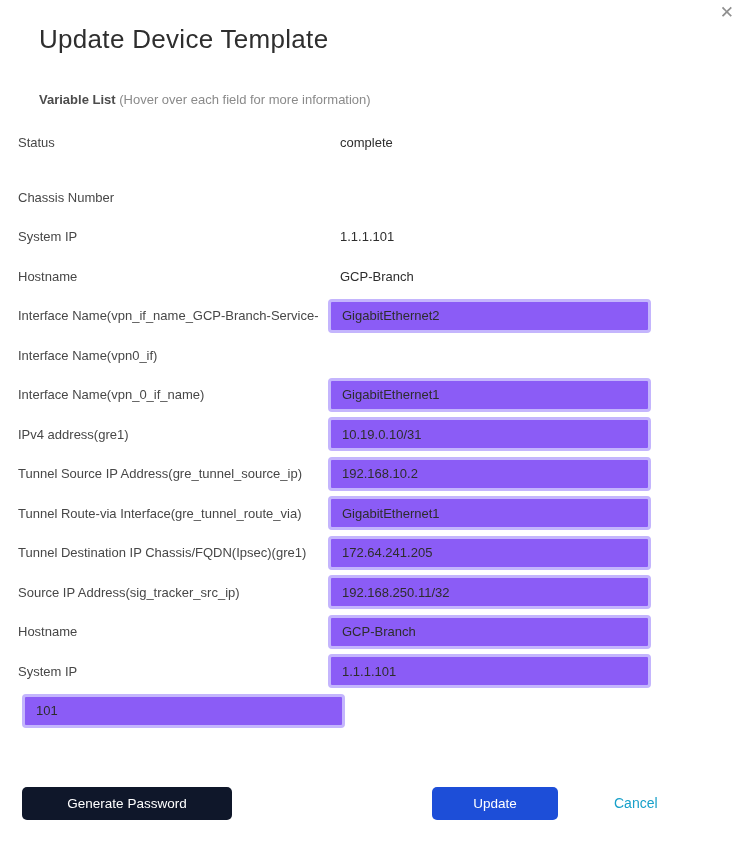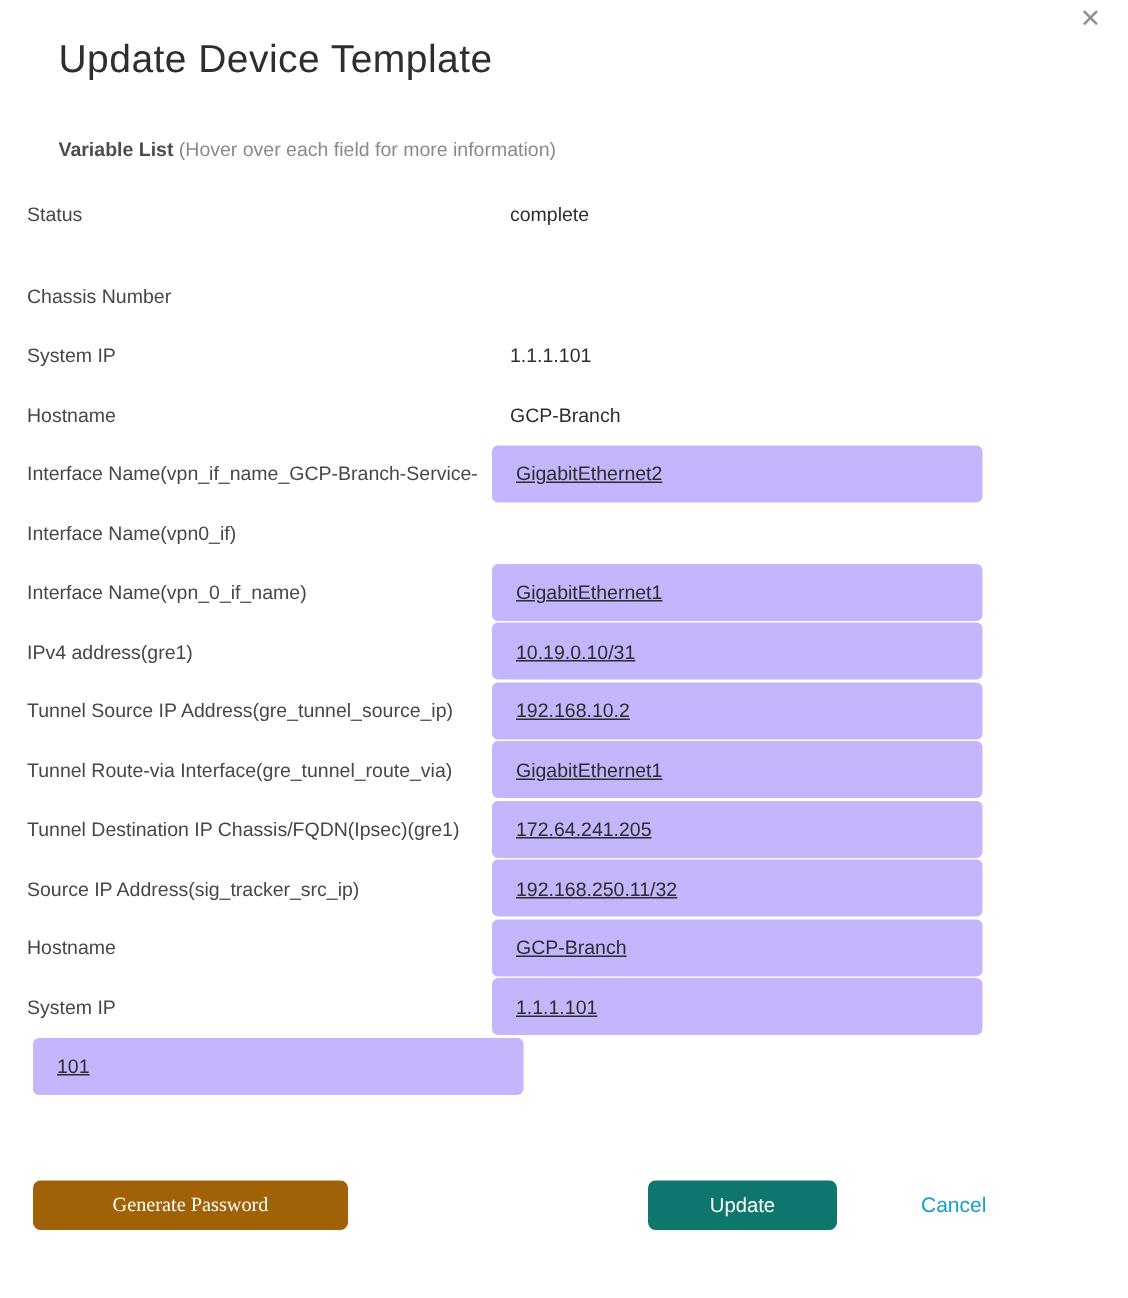--- a/index.html
+++ b/index.html
@@ -20,23 +20,23 @@
   .varlist .hint { color:#8a8a8a; font-weight:400; }
   .rows { margin-top:16px; }
   .row { display:flex; align-items:center; height:39.5px; padding-left:18px; }
   .row-gap { height:15px; }
   .label {
     width:306px; flex:none; font-size:13px; color:#474747;
     white-space:nowrap; overflow:hidden;
   }
   .value { padding-left:16px; font-size:13px; color:#2d2d2d; white-space:nowrap; }
   input.input {
-    margin-left:4px; width:306px; height:28px; border:5px solid #c4b5fd;
+    margin-left:4px; width:306px; height:28px; border:3px solid #c4b5fd;
     border-radius:4px; padding:0 0 0 11px; font-size:13px; color:#2d2d2d;
-    font-family:inherit; outline:none; background:#c4b5fd;text-decoration:underline;
+    font-family:inherit; outline:none; background:#8b5cf6;
   }
   .footer { margin-top:56px; display:flex; align-items:center; }
   .btn {
     height:33px; border:none; border-radius:5px; color:#ffffff;
     font-size:13.5px; font-family:inherit; cursor:pointer;
   }
   .btn-gp { margin-left:22px; width:210px; }
   .btn-update { margin-left:200px; width:126px; }
   .cancel-link {
     margin-left:56px; font-size:14px; cursor:pointer; text-decoration:none;
@@ -127,16 +127,16 @@
     <input class="input" type="text" value="1.1.1.101" style="">
   </div>
 
   <div class="row">
     <input class="input" type="text" value="101" style="">
   </div>
 
 </div>
 
 <div class="footer">
-  <button class="btn btn-gp" style="background: #a16207; font-family: Liberation Serif, serif;">Generate Password</button>
-  <button class="btn btn-update" style="background: #0f766e;">Update</button>
+  <button class="btn btn-gp" style="background: #0f172a;">Generate Password</button>
+  <button class="btn btn-update" style="background: #1d4ed8;">Update</button>
   <a class="cancel-link" style="color: rgb(24, 160, 201);">Cancel</a>
 </div>
 
 </body></html>

